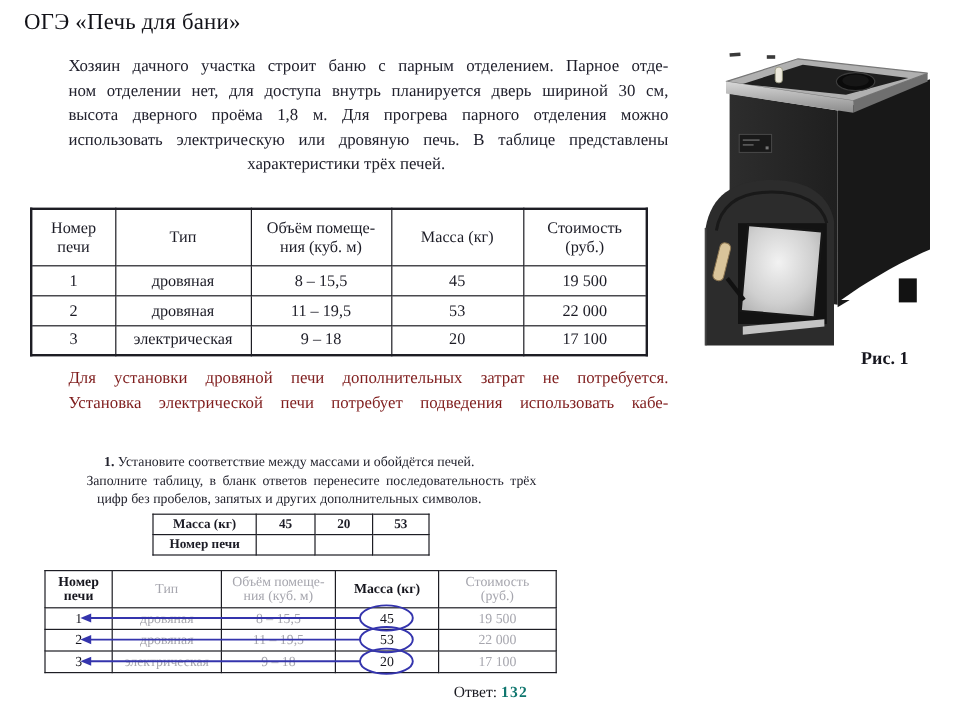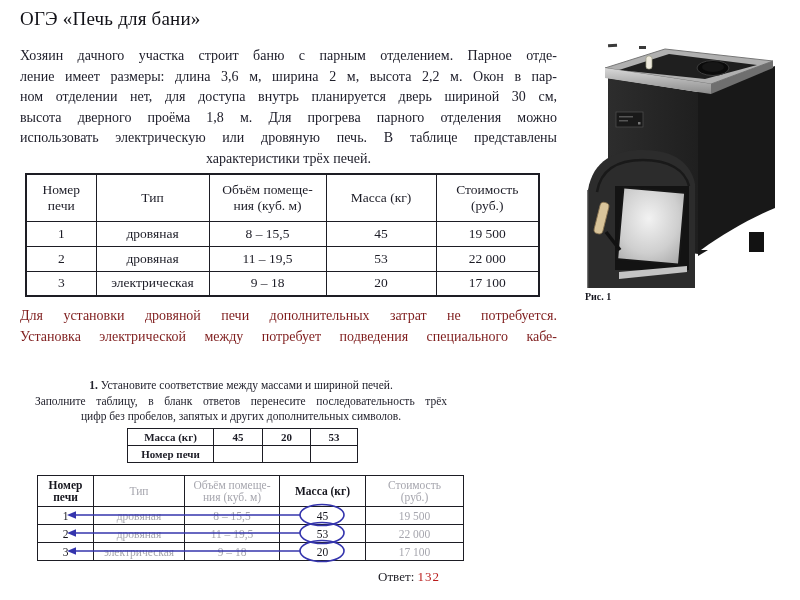--- a/index.html
+++ b/index.html
@@ -8,21 +8,21 @@
     position:relative; width:800px; height:600px; background:#ffffff;
     font-family:"Liberation Serif","DejaVu Serif",serif; color:#1c1c26;
     overflow:hidden;
   }
   .abs { position:absolute; }
 
   .title { left:20px; top:8px; font-size:19px; color:#121218; letter-spacing:.2px; }
 
   .intro { left:20px; top:46px; width:537px; font-size:14px; line-height:20.5px; color:#20202c; }
   .note  { left:20px; top:305px; width:537px; font-size:14px; line-height:21px; color:#7f1d1d; }
-  .jline { text-align:justify; text-align-last:justify; }
+  .jline { text-align:justify; text-align-last:justify;margin-left:37px; }
   .nline { text-align:center; }
 
   table { border-collapse:collapse; table-layout:fixed; }
   td,th { border:1px solid #1d1d24; text-align:center; vertical-align:middle;
           font-weight:normal; white-space:pre-line; overflow:hidden; }
 
   .main-table { left:25px; top:173px; }
   .main-table table { width:513px; border:2px solid #1d1d24; }
   .main-table th { height:47px; font-size:13.5px; }
   .main-table td { height:25px; font-size:13.5px; }
@@ -39,36 +39,35 @@
   .sol-table table { width:426px; border:1.5px solid #2a2a32; }
   .sol-table th { height:31px; font-size:11.5px; }
   .sol-table td { height:18px; font-size:11.5px; }
   .gray { color:#a6a6ae; }
   .blackb { color:#16161e; font-weight:bold; }
   .num { color:#16161e; font-size:12.5px; }
   .mass { color:#16161e; font-size:12.5px; }
   .overlay { position:absolute; left:0; top:0; pointer-events:none; }
 
   .answer { left:300px; top:569px; width:140px; text-align:right; font-size:13px; color:#1b1b22; }
-  .answer .val { color:#b91c1c; font-weight:normal; letter-spacing:1px;margin-top:33px; }
+  .answer .val { color:#0f766e; font-weight:bold; letter-spacing:1px;margin-top:33px; }
 
   .stove { left:583px; top:22px; width:200px; height:270px; }
-  .fig-caption { left:585px; top:291px; width:172px; text-align:left;
-                 font-size:10px; font-weight:bold; color:#16161e; }
+  .fig-caption { left:585px; top:291px; width:172px; text-align:right;
+                 font-size:15px; font-weight:bold; color:#16161e; }
 </style>
 </head>
 <body>
 
 <div class="page">
 
   <div class="abs title">ОГЭ «Печь для бани»</div>
 
   <div class="abs intro">
     <div class="jline">Хозяин дачного участка строит баню с парным отделением. Парное отде-</div>
-    <div class="jline">ление имеет размеры: длина 3,6 м, ширина 2 м, высота 2,2 м. Окон в пар-</div>
     <div class="jline">ном отделении нет, для доступа внутрь планируется дверь шириной 30 см,</div>
     <div class="jline">высота дверного проёма 1,8 м. Для прогрева парного отделения можно</div>
     <div class="jline">использовать электрическую или дровяную печь. В таблице представлены</div>
     <div class="nline">характеристики трёх печей.</div>
   </div>
 
   <div class="abs main-table">
     <table>
       <colgroup>
           <col style="width:70px">
@@ -108,25 +107,25 @@
         <td>9 – 18</td>
         <td>20</td>
         <td>17 100</td>
       </tr>
     </tbody>
       </table>
   </div>
 
   <div class="abs note">
     <div class="jline">Для установки дровяной печи дополнительных затрат не потребуется.</div>
-    <div class="jline">Установка электрической между потребует подведения специального кабе-</div>
+    <div class="jline">Установка электрической печи потребует подведения использовать кабе-</div>
   </div>
 
   <div class="abs task">
-    <div class="nline"><b>1.</b>&nbsp;<span>Установите соответствие между массами и шириной печей.</span></div>
+    <div class="nline"><b>1.</b>&nbsp;<span>Установите соответствие между массами и обойдётся печей.</span></div>
     <div class="jline">Заполните таблицу, в бланк ответов перенесите последовательность трёх</div>
     <div class="nline">цифр без пробелов, запятых и других дополнительных символов.</div>
   </div>
 
   <div class="abs ans-table">
     <table>
       <colgroup>
           <col style="width:86px">
           <col style="width:49px">
           <col style="width:48px">

